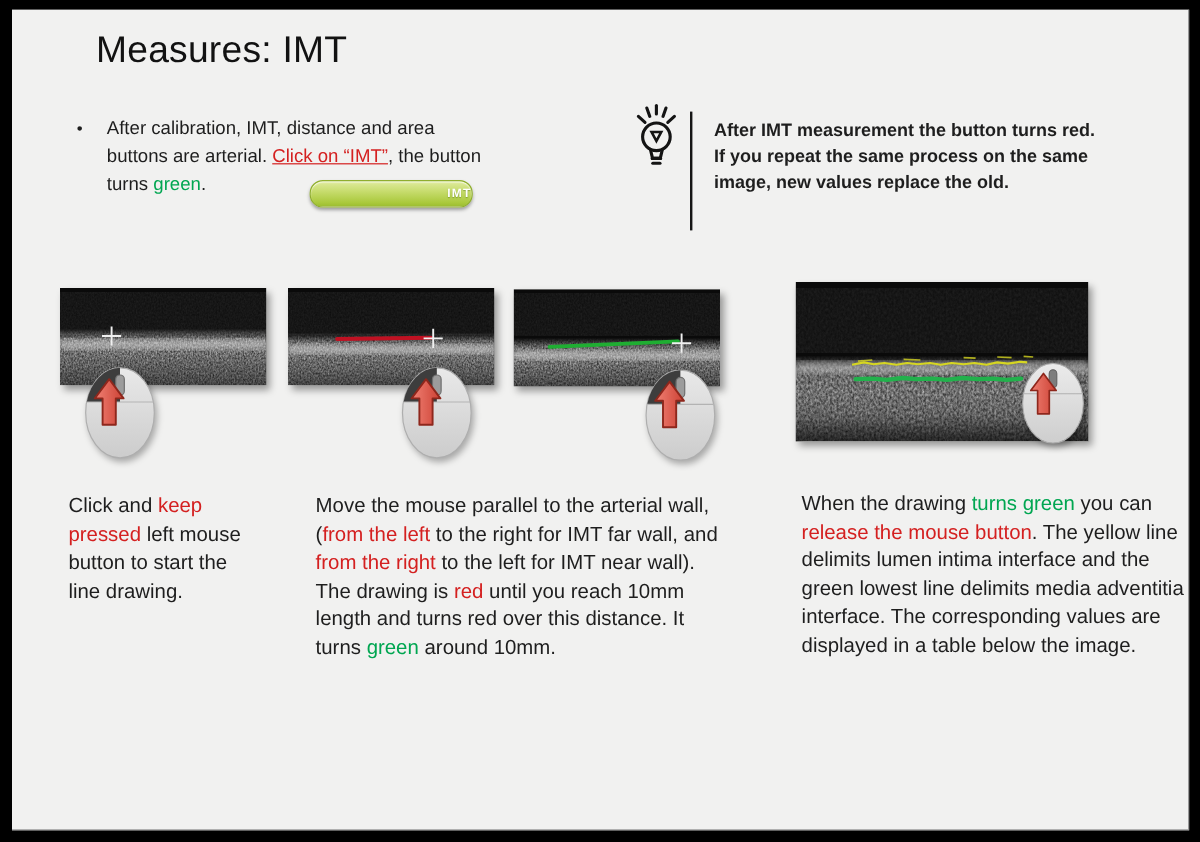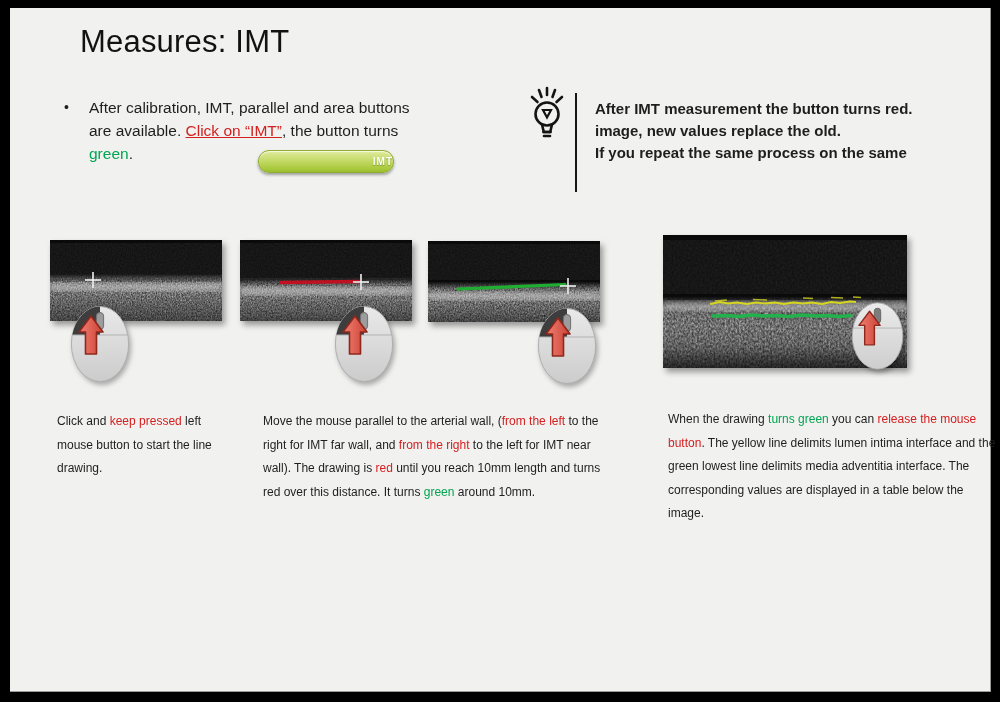--- a/index.html
+++ b/index.html
@@ -57,37 +57,37 @@
   .us3 { left: 418px; top: 233px; width: 172px; height: 81px; }
   .usL { left: 653px; top: 227px; width: 244px; height: 133px; }
 
   .mouse { position: absolute; filter: drop-shadow(2px 3px 2.5px rgba(0,0,0,0.3)); }
   .m1 { left: 60px;  top: 297px; width: 60px; height: 78px; }
   .m2 { left: 324px; top: 297px; width: 60px; height: 78px; }
   .m3 { left: 527px; top: 299px; width: 60px; height: 78px; }
   .m4 { left: 841px; top: 293px; width: 53px; height: 70px; }
 
   .cap {
-    position: absolute; font-size: 12px; line-height: 23.5px; color: #1e1e1e;
+    position: absolute; font-size: 17px; line-height: 23.5px; color: #1e1e1e;
   }
   .cap1 { left: 47px;  top: 402px; width: 162px; }
   .cap2 { left: 253px; top: 402px; width: 338px; }
   .cap3 { left: 658px; top: 400px; width: 332px; }
 </style>
 </head>
 <body>
 
 <div class="frame">
   <div class="slide">
 
     <div class="title">Measures: IMT</div>
 
     <div class="bullet">
       <span class="marker">•</span>
-      <span class="btext"><span>After calibration, IMT, parallel and area buttons are available. </span><span style="color: rgb(212, 32, 32); text-decoration: underline;">Click on “IMT”</span><span>, the button turns </span><span style="color: rgb(0, 166, 81);">green</span><span>.</span></span>
+      <span class="btext"><span>After calibration, IMT, distance and area buttons are arterial. </span><span style="color: rgb(212, 32, 32); text-decoration: underline;">Click on “IMT”</span><span>, the button turns </span><span style="color: rgb(0, 166, 81);">green</span><span>.</span></span>
     </div>
 
     <div class="imt-btn">
       <span>IMT</span>
     </div>
 
     <svg class="tip-icon" viewBox="0 0 48 62">
       <g stroke="#141414" stroke-width="2.6" fill="none" stroke-linecap="round">
         <line x1="10" y1="11" x2="15.5" y2="16"></line>
         <line x1="17" y1="4" x2="19.5" y2="11"></line>
@@ -99,22 +99,22 @@
         <line x1="21.5" y1="46" x2="28.5" y2="46"></line>
         <line x1="22" y1="50" x2="28" y2="50"></line>
         <path d="M21 24 H29 L25 31.5 Z" stroke-width="2.2"></path>
       </g>
     </svg>
 
     <div class="tip-divider"></div>
 
     <div class="tip">
       <div>After IMT measurement the button turns red.</div>
+      <div>If you repeat the same process on the same</div>
       <div>image, new values replace the old.</div>
-      <div>If you repeat the same process on the same</div>
     </div>
 
     <svg class="us us1" viewBox="0 0 172 81">
       <defs>
         <filter id="nz1" x="-5%" y="-5%" width="110%" height="110%">
           <feTurbulence type="fractalNoise" baseFrequency="0.8 0.55" numOctaves="3" seed="7" stitchTiles="stitch"></feTurbulence>
           <feColorMatrix type="matrix" values="0.5 0 0 0 0.45  0.5 0 0 0 0.45  0.5 0 0 0 0.45  0 0 0 0.8 0.1"></feColorMatrix>
         </filter>
         <linearGradient id="gd1" x1="0" y1="0" x2="0" y2="1">
           <stop offset="0" stop-color="#fff" stop-opacity="0"></stop>

